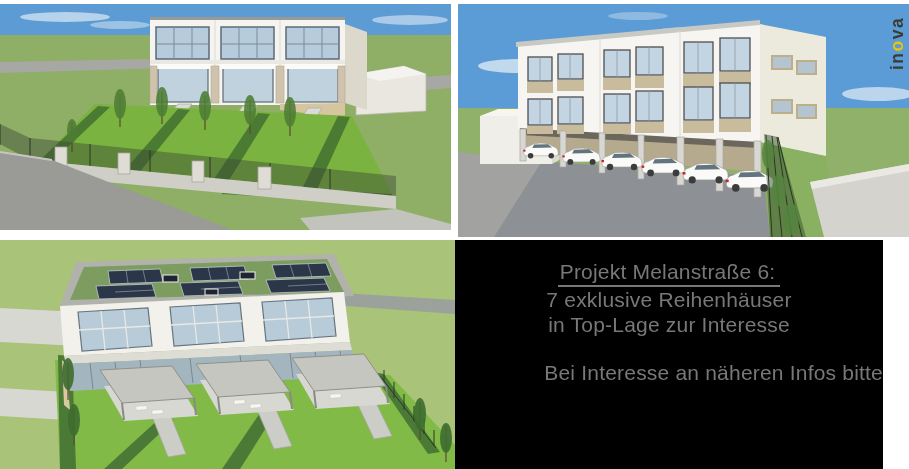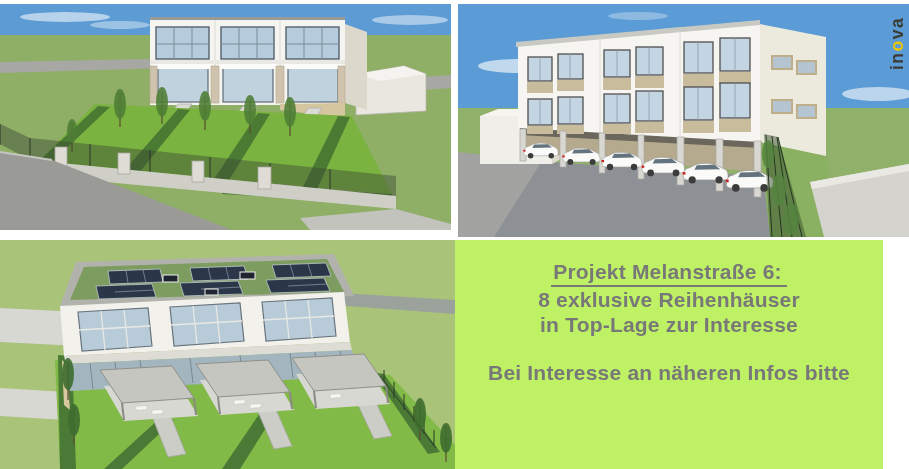--- a/index.html
+++ b/index.html
@@ -2,32 +2,32 @@
 <html><head>
 <meta charset="utf-8">
 <style>
   html,body{margin:0;padding:0;background:#ffffff;}
   #page{position:relative;width:909px;height:469px;background:#ffffff;overflow:hidden;
         font-family:"Liberation Sans", sans-serif;}
   .panel{position:absolute;overflow:hidden;background:#fff;}
   #panel-garden{left:0;top:4px;width:451px;height:226px;}
   #panel-carport{left:458px;top:4px;width:451px;height:233px;}
   #panel-aerial{left:0;top:240px;width:455px;height:229px;}
-  #panel-info{left:455px;top:240px;width:428px;height:229px;background:#bef264;
-              text-align:center;color:#787878;font-weight:bold;}
+  #panel-info{left:455px;top:240px;width:428px;height:229px;background:#000000;
+              text-align:center;color:#787878;font-weight:normal;}
   .panel svg{display:block;}
 
   
   #panel-info .line{line-height:25px;font-size:21px;letter-spacing:.2px;}
   #panel-info .pad-top{height:19px;}
   #panel-info .gap-a{height:23px;}
   #panel-info .gap-b{height:28px;}
   .uline{display:inline-block;border-bottom:2px solid #787878;padding:0 5px 1px 2px;}
   .email-line{font-size:22px;}
-  .wide-line{font-size:21.5px;letter-spacing:0;}
+  .wide-line{font-size:21.5px;letter-spacing:0;text-align:right;}
 
   
   #logo{position:absolute;left:886px;top:70px;width:66px;height:22px;
         transform:rotate(-90deg);transform-origin:0 0;
         font-weight:bold;font-size:17.5px;letter-spacing:1.5px;line-height:22px;}
   #logo .dk{color:#3b3b33;}
   #logo .yl{color:#e9c408;}
 </style>
 </head>
 <body>
@@ -446,20 +446,20 @@
           <ellipse cx="420" cy="174" rx="6" ry="16"></ellipse>
             <ellipse cx="446" cy="198" rx="6" ry="15"></ellipse>
         </g>
       </g>
     </svg>
   </div>
 
   <div class="panel" id="panel-info">
     <div class="pad-top"></div>
     <div class="line"><span class="uline">Projekt Melanstraße 6:</span></div>
-    <div class="line">8 exklusive Reihenhäuser</div>
+    <div class="line">7 exklusive Reihenhäuser</div>
     <div class="line">in Top-Lage zur Interesse</div>
     <div class="gap-a"></div>
     <div class="line wide-line">Bei Interesse an näheren Infos bitte</div>
     <div class="gap-b"></div>
   </div>
 
 </div>
 
 </body></html>

